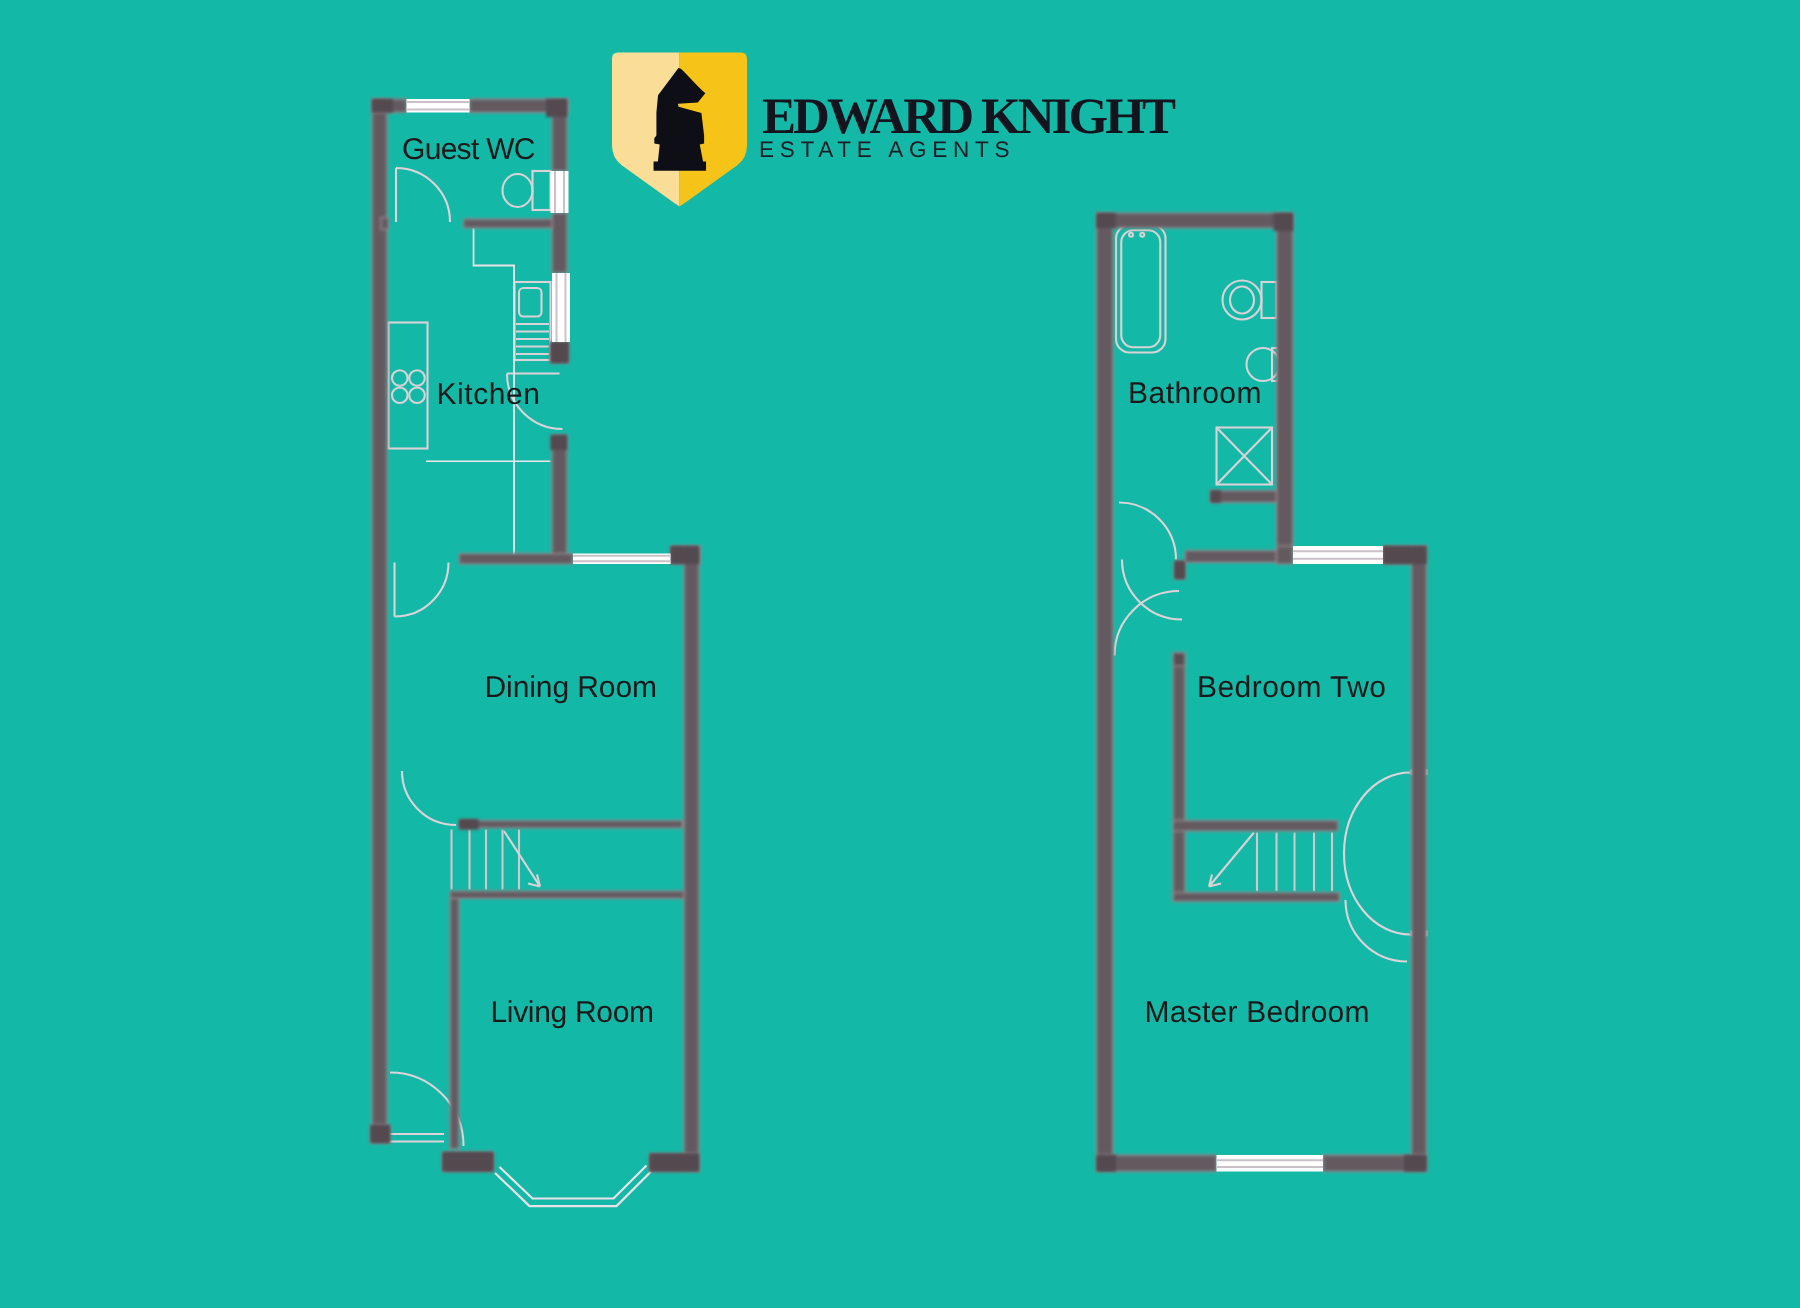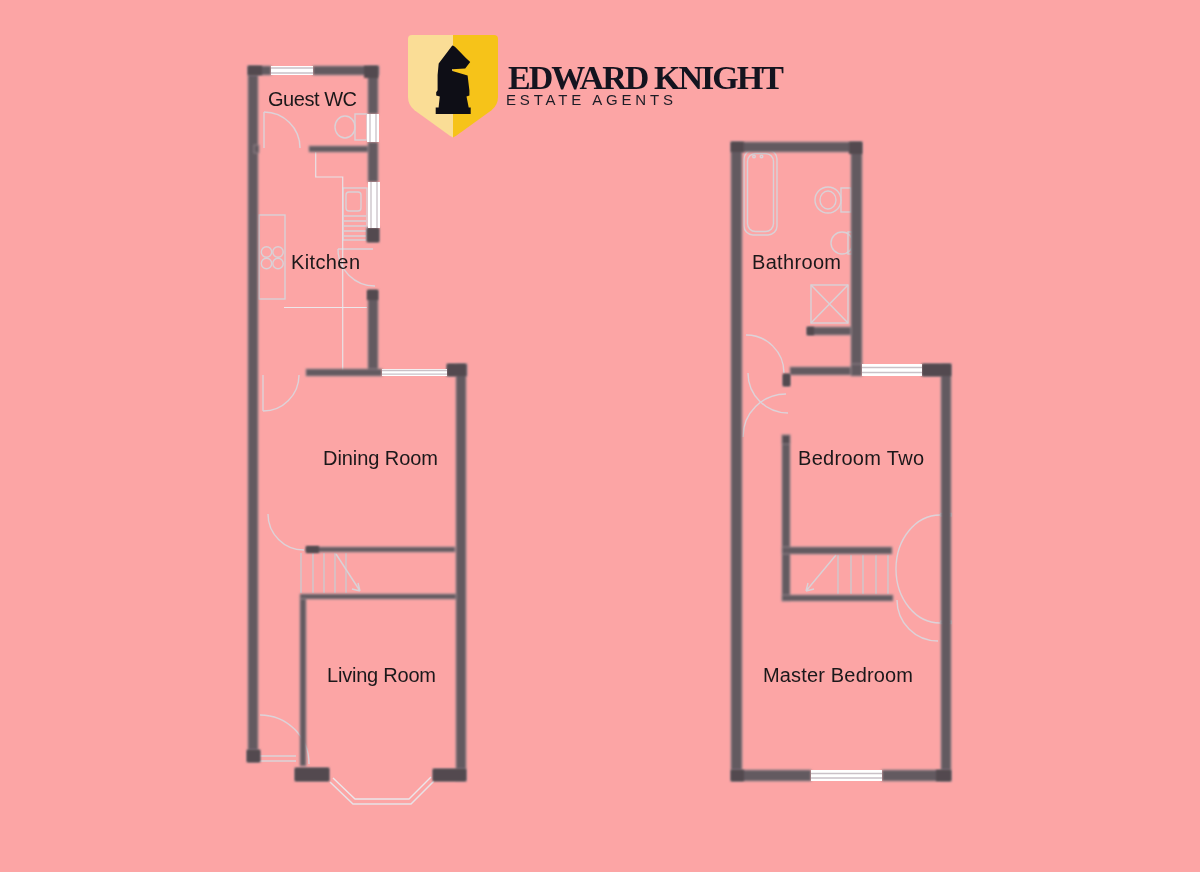--- a/index.html
+++ b/index.html
@@ -1,16 +1,16 @@
 <!DOCTYPE html>
 <html><head>
 <meta charset="utf-8">
 <style>
   html,body{margin:0;padding:0;background:#fff;}
-  .page{position:relative;width:1200px;height:872px;background:#fca5a5;overflow:hidden;
+  .page{position:relative;width:1200px;height:872px;background:#14b8a6;overflow:hidden;
         font-family:"Liberation Sans", sans-serif;}
   svg{position:absolute;left:0;top:0;}
 </style>
 </head>
 <body>
 <div class="page">
 <svg width="1200" height="872" viewBox="0 0 1200 872">
   <defs>
     <filter id="wblur" x="-5%" y="-5%" width="110%" height="110%">
       <feGaussianBlur stdDeviation="0.9"></feGaussianBlur>

